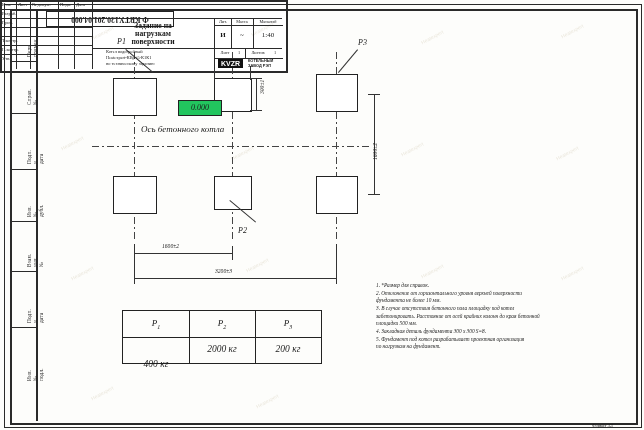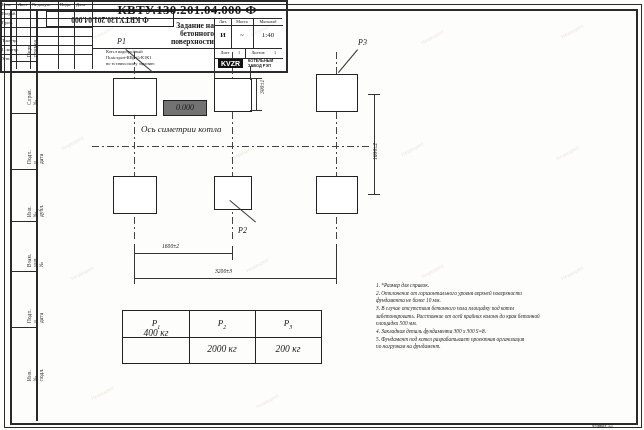--- a/index.html
+++ b/index.html
@@ -17,21 +17,21 @@
   .vtxt{position:absolute;transform-origin:0 0;transform:rotate(-90deg);font-size:5.2px;letter-spacing:.2px;color:#222;}
   
   #title-block{left:350px;top:352px;width:284px;height:69px;border:2px solid #2a2a2a;background:#fff;}
   #tb-left{position:absolute;left:0;top:0;width:92px;height:69px;border-right:1.5px solid #2a2a2a;}
   .tb-row{position:absolute;left:0;width:92px;border-top:1px solid #2a2a2a;}
   .tb-col{position:absolute;top:0;height:69px;border-left:1px solid #2a2a2a;}
   .tb-cell{position:absolute;font-size:4.6px;color:#222;}
   #tb-main{position:absolute;left:92px;top:0;width:190px;height:69px;}
   .tb-hdiv{position:absolute;left:0;width:190px;border-top:1.5px solid #2a2a2a;}
   .dnum{position:absolute;left:0;top:2px;width:190px;text-align:center;font-size:13px;font-weight:bold;letter-spacing:.3px;}
-  .tname{position:absolute;width:122px;text-align:right;font-size:7.6px;font-weight:bold;}
+  .tname{position:absolute;width:122px;text-align:center;font-size:7.6px;font-weight:bold;}
   .tsub{position:absolute;font-size:4.4px;}
   .mini-hdr{position:absolute;font-size:4.3px;text-align:center;}
   
   .rect-pad{position:absolute;border:1.6px solid #222;background:#fff;}
   .dashdot{position:absolute;}
   .dim-line{position:absolute;background:#333;height:1px;}
   .dim-v{position:absolute;background:#333;width:1px;}
   .dimtxt{position:absolute;font-size:5.6px;font-style:italic;}
   .leader{position:absolute;background:#333;transform-origin:0 0;height:1px;}
   .lbl{position:absolute;font-size:8px;font-style:italic;}
@@ -42,21 +42,21 @@
   #lt-h{position:absolute;left:0;top:26px;width:198px;border-top:1.5px solid #222;}
   .lt-cell{position:absolute;width:66px;text-align:center;font-style:italic;}
   .lt-hd{font-size:9px;}
   .lt-val{font-size:9.5px;}
   
   .wm{position:absolute;color:rgba(170,150,110,.22);font-size:5px;transform:rotate(-28deg);white-space:nowrap;font-family:"Liberation Sans", sans-serif;}
   
   #code-box{position:absolute;left:46px;top:11px;width:126px;height:14px;border:1.2px solid #222;background:#fff;}
   #code-box span{position:absolute;left:0;top:0;width:126px;height:14px;line-height:14px;text-align:center;font-size:7.6px;font-weight:bold;transform:rotate(180deg);}
   
-  #elev-box{position:absolute;left:163px;top:100px;width:42px;height:14px;border:1.3px solid #222;background:#737373;}
+  #elev-box{position:absolute;left:178px;top:100px;width:42px;height:14px;border:1.3px solid #222;background:#22c55e;}
   #elev-box span{display:block;text-align:center;line-height:14px;font-size:8px;font-style:italic;}
   .logo{position:absolute;font-family:"Liberation Sans", sans-serif;font-weight:bold;}
   .fmt{position:absolute;font-size:4.4px;}
 </style>
 </head>
 <body>
 
 <div id="sheet">
 
   <div class="abs" id="frame-outer"></div>
@@ -115,21 +115,21 @@
   <div class="lbl" style="left:358px;top:38px">P3</div>
   <div class="leader" style="left:358px;top:50px;width:30px;transform:rotate(130deg);"></div>
 
   <div class="lbl" style="left:238px;top:226px">P2</div>
   <div class="leader" style="left:230px;top:200px;width:34px;transform:rotate(40deg);"></div>
 
   <div id="elev-box">
     <span>0.000</span>
   </div>
 
-  <div class="txt ital" style="left:141px;top:124px;font-size:9px;">Ось симетрии котла</div>
+  <div class="txt ital" style="left:141px;top:124px;font-size:9px;">Ось бетонного котла</div>
 
   <div class="dim-line" style="left:214px;top:71px;width:36px;"></div>
   <div class="dim-v" style="left:214px;top:66px;height:14px;"></div>
   <div class="dim-v" style="left:250px;top:66px;height:14px;"></div>
   <div class="dimtxt" style="left:218px;top:61px;">300±1</div>
 
   <div class="dim-v" style="left:256px;top:78px;height:32px;"></div>
   <div class="dim-line" style="left:250px;top:78px;width:12px;"></div>
   <div class="dim-line" style="left:250px;top:110px;width:12px;"></div>
   <div class="dimtxt" style="left:259px;top:94px;transform-origin:0 0;transform:rotate(-90deg);">300±1</div>
@@ -169,21 +169,21 @@
     <div class="lt-cell lt-hd ital" style="left:0;top:7px">
       <span>P</span><sub style="font-size:6px">1</sub>
     </div>
     <div class="lt-cell lt-hd ital" style="left:66px;top:7px">
       <span>P</span><sub style="font-size:6px">2</sub>
     </div>
     <div class="lt-cell lt-hd ital" style="left:132px;top:7px">
       <span>P</span><sub style="font-size:6px">3</sub>
     </div>
 
-    <div class="lt-cell lt-val ital" style="left:0;top:17px">400 кг</div>
+    <div class="lt-cell lt-val ital" style="left:0;top:48px">400 кг</div>
     <div class="lt-cell lt-val ital" style="left:66px;top:33px">2000 кг</div>
     <div class="lt-cell lt-val ital" style="left:132px;top:33px">200 кг</div>
   </div>
 
   <div id="title-block">
 
     <div id="tb-left">
       <div class="tb-row" style="top:9px"></div>
       <div class="tb-row" style="top:18px"></div>
       <div class="tb-row" style="top:27px"></div>
@@ -204,24 +204,23 @@
       <div class="tb-cell" style="left:2px;top:11px">Разраб.</div>
       <div class="tb-cell" style="left:2px;top:20px">Пров.</div>
       <div class="tb-cell" style="left:2px;top:38px">Т.контр.</div>
       <div class="tb-cell" style="left:2px;top:47px">Н.контр.</div>
       <div class="tb-cell" style="left:2px;top:56px">Утв.</div>
     </div>
 
     <div id="tb-main">
       <div class="tb-hdiv" style="top:18px"></div>
       <div class="tb-hdiv" style="top:48px"></div>
-      <div class="dnum">КВТУ.130.201.04.000  Ф</div>
 
       <div class="tname" style="left:0;top:21px">Задание на</div>
-      <div class="tname" style="left:0;top:29px">бетонного</div>
+      <div class="tname" style="left:0;top:29px">нагрузкам</div>
       <div class="tname" style="left:0;top:37px">поверхности</div>
 
       <div class="tsub" style="left:14px;top:49px">Котел водогрейный</div>
       <div class="tsub" style="left:14px;top:55px">Heatexpert-КВр-t5-К1К1</div>
       <div class="tsub" style="left:14px;top:61px">по техническому заданию</div>
 
       <div class="abs" style="left:122px;top:18px;width:68px;height:30px;border-left:1.5px solid #2a2a2a;">
         <div class="abs" style="left:0;top:7px;width:68px;border-top:1px solid #2a2a2a;"></div>
         <div class="abs" style="left:16px;top:0;height:30px;border-left:1px solid #2a2a2a;"></div>
         <div class="abs" style="left:38px;top:0;height:30px;border-left:1px solid #2a2a2a;"></div>

